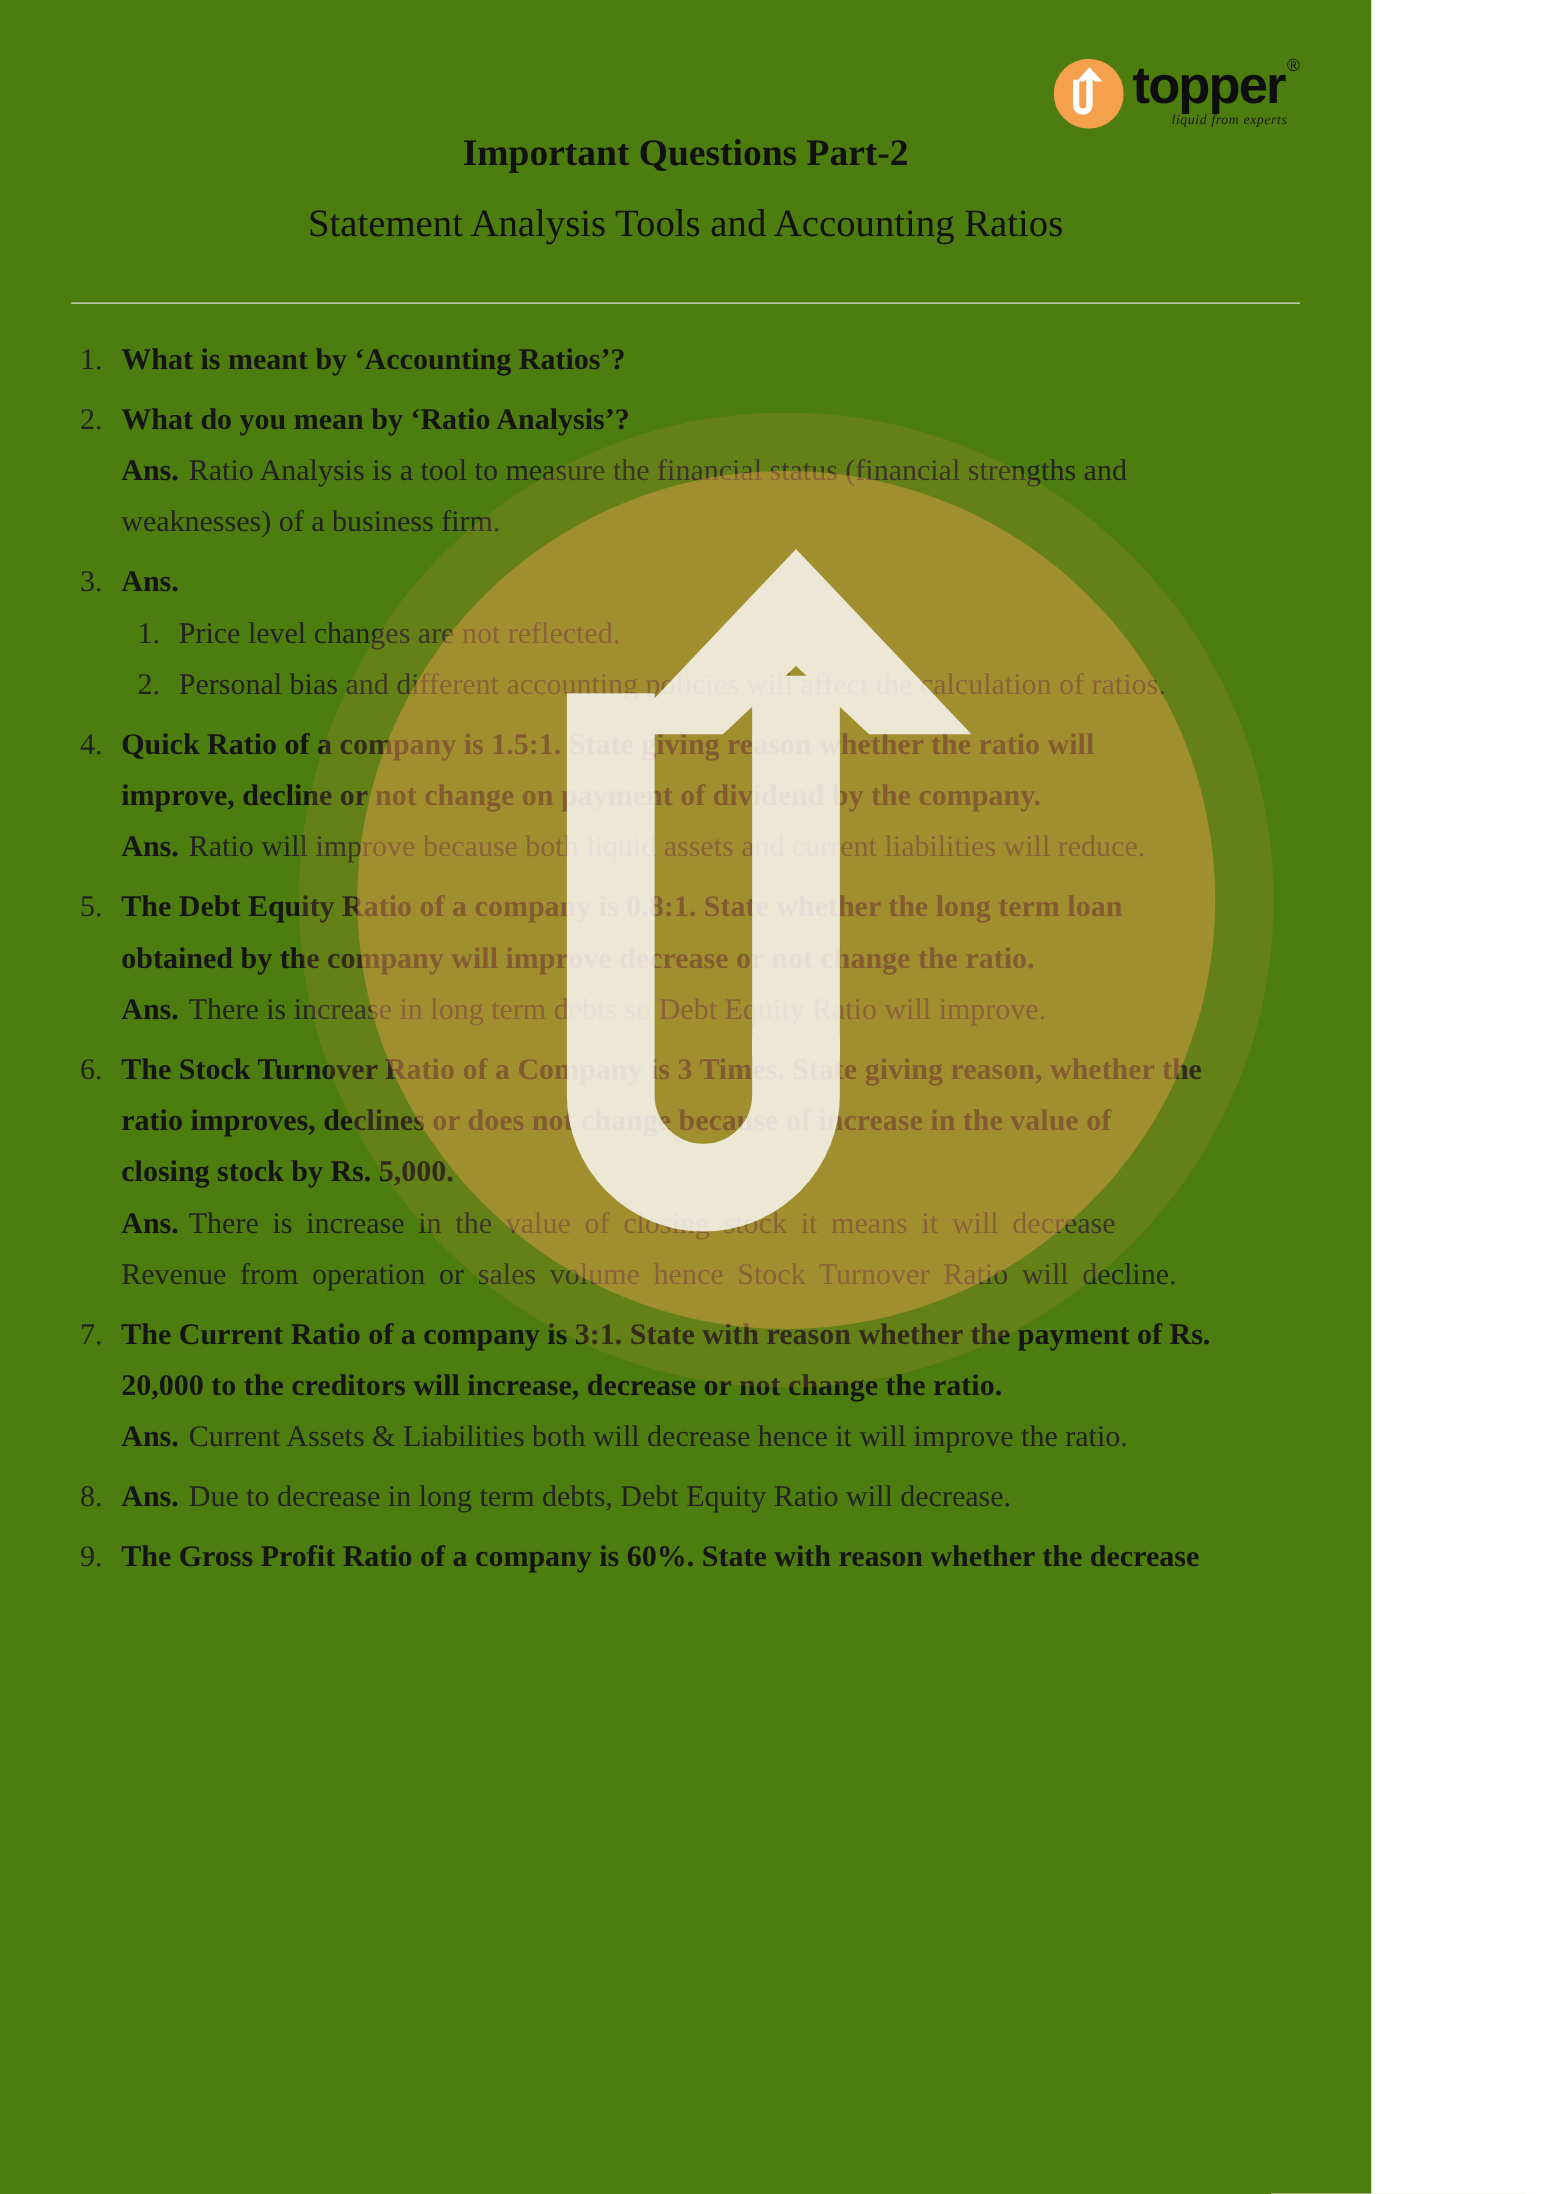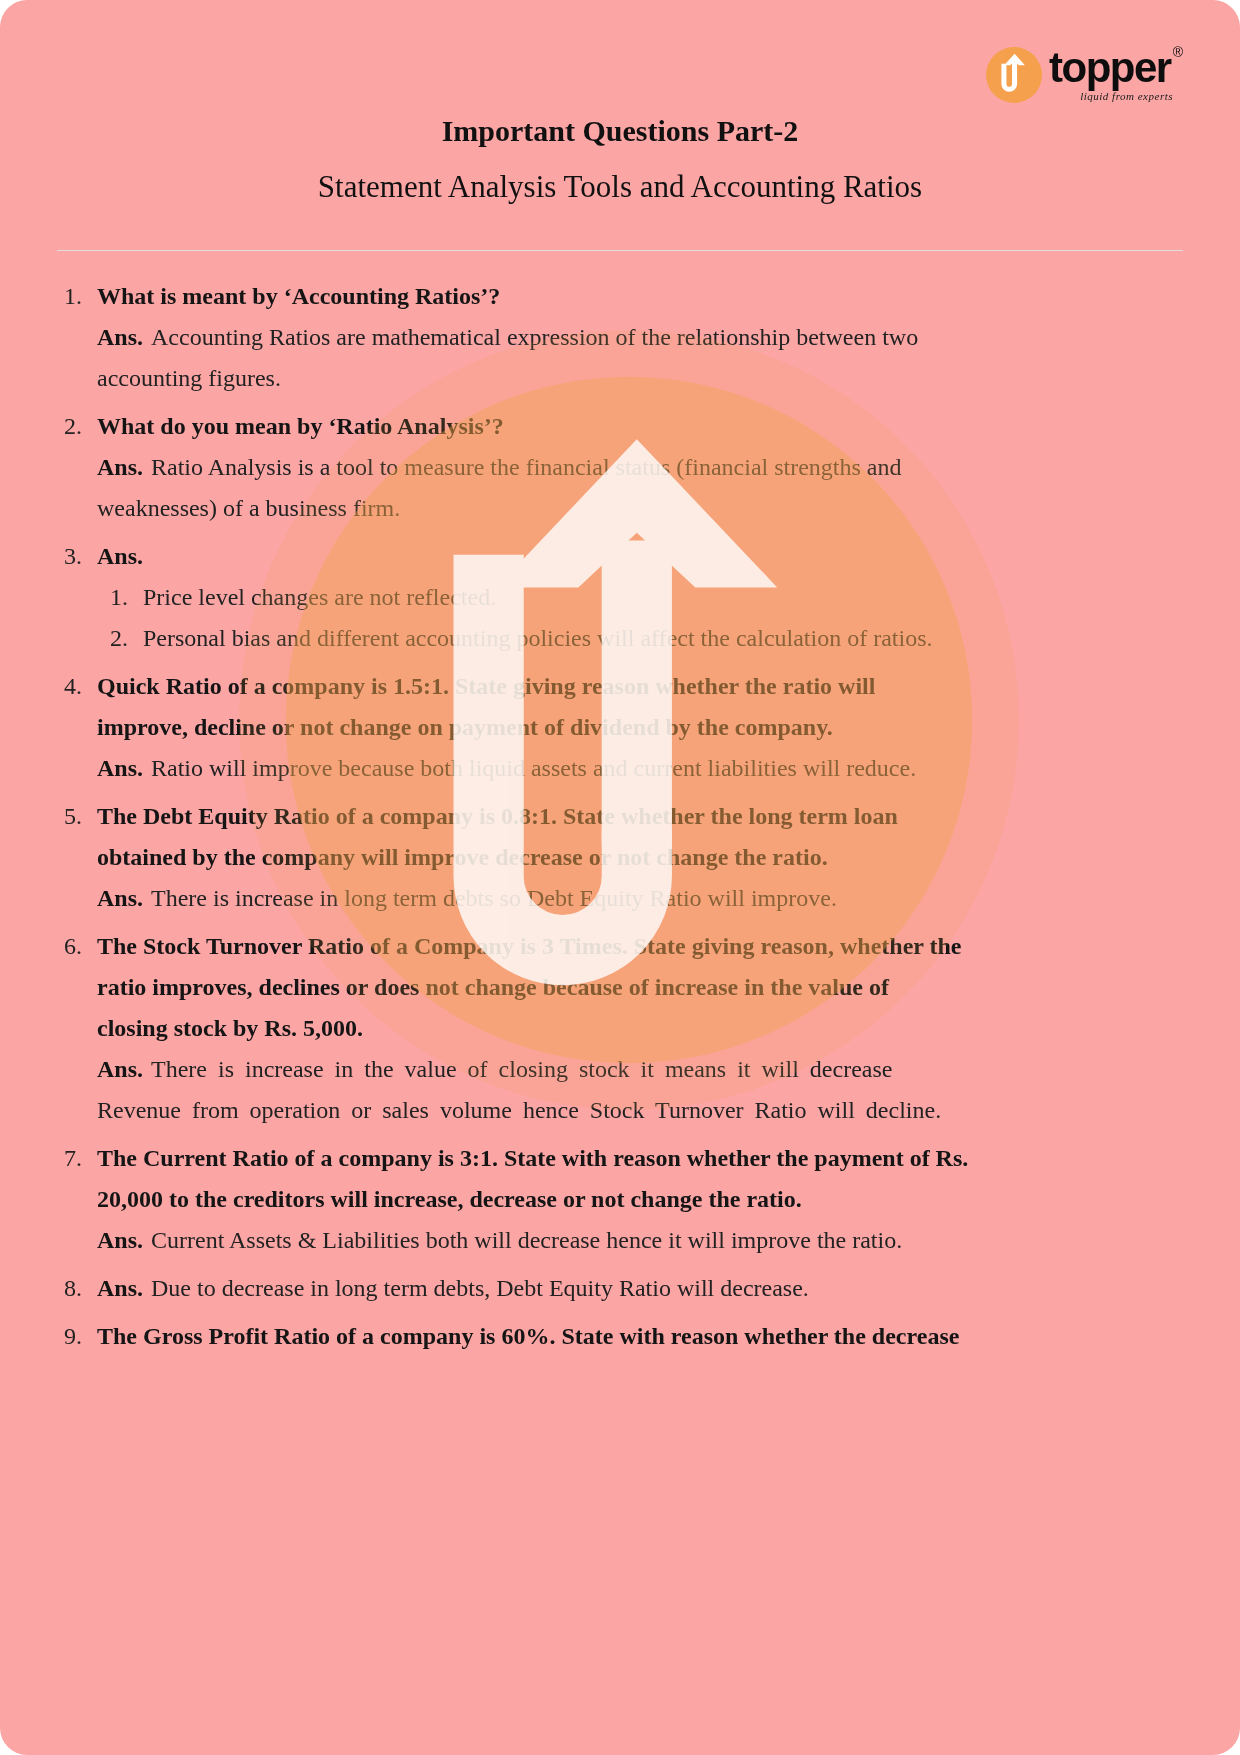--- a/index.html
+++ b/index.html
@@ -1,23 +1,22 @@
 <!DOCTYPE html>
 <html><head>
 <meta charset="utf-8">
 <style>
   html,body{margin:0;padding:0;background:#ffffff;}
   .page{
     position:relative;
-    width:1240px;height:1755px;
-    background:#fca5a5;
+    width:1097px;height:1755px;
+    background:#4d7c0f;
     overflow:hidden;
     font-family:"Liberation Serif", serif;
     color:#1d1d1d;
-    border-radius:27px;
   }
   
   .logo{
     position:absolute;top:44px;right:57px;
     display:flex;align-items:flex-start;
     z-index:2;
   }
   .logo-icon{width:56px;height:56px;margin-top:3px;}
   .logo-text{display:flex;flex-direction:column;align-items:flex-end;margin-left:7px;}
   .brand-row{display:flex;align-items:flex-start;}
@@ -26,21 +25,21 @@
     font-weight:bold;font-size:42px;line-height:48px;
     letter-spacing:-1.5px;color:#0e0e0e;
   }
   .reg{font-family:"Liberation Sans", sans-serif;font-size:14px;line-height:14px;color:#0e0e0e;margin-left:2px;margin-top:1px;}
   .tagline{
     font-family:"Liberation Serif", serif;font-style:italic;
     font-size:11px;color:#1a1a1a;margin-top:-2px;margin-right:10px;
     letter-spacing:0.5px;
   }
   
-  .titles{margin:0;padding-top:114px;text-align:center;}
+  .titles{margin:16px;padding-top:90px;text-align:center;}
   .title{font-size:30px;font-weight:bold;margin:0;color:#111;}
   .subtitle{font-size:31px;font-weight:normal;margin:21px 0 0 0;color:#111;}
   .divider{border-top:1px solid #dcdcdc;margin:45px 57px 0 57px;height:0;}
   
   .content{
     position:relative;z-index:1;
     padding:25px 80px 0 64px;
     font-size:24px;line-height:41px;
   }
   .q-item{display:flex;margin-top:7px;}
@@ -90,22 +89,20 @@
     <h1 class="title">Important Questions Part-2</h1>
     <h2 class="subtitle">Statement Analysis Tools and Accounting Ratios</h2>
   </div>
   <div class="divider"></div>
 
   <div class="content" id="qlist">
       <div class="q-item">
     <div class="q-num">1.</div>
     <div class="q-body">
       <p class="q-text">What is meant by ‘Accounting Ratios’?</p>
-      <p class="ans"><b class="ans-label">Ans.</b><span class="ans-text">Accounting Ratios are mathematical expression of the relationship between two
-accounting figures.</span></p>
 
     </div>
   </div>
       <div class="q-item">
     <div class="q-num">2.</div>
     <div class="q-body">
       <p class="q-text">What do you mean by ‘Ratio Analysis’?</p>
       <p class="ans"><b class="ans-label">Ans.</b><span class="ans-text">Ratio Analysis is a tool to measure the financial status (financial strengths and
 weaknesses) of a business firm.</span></p>
 

